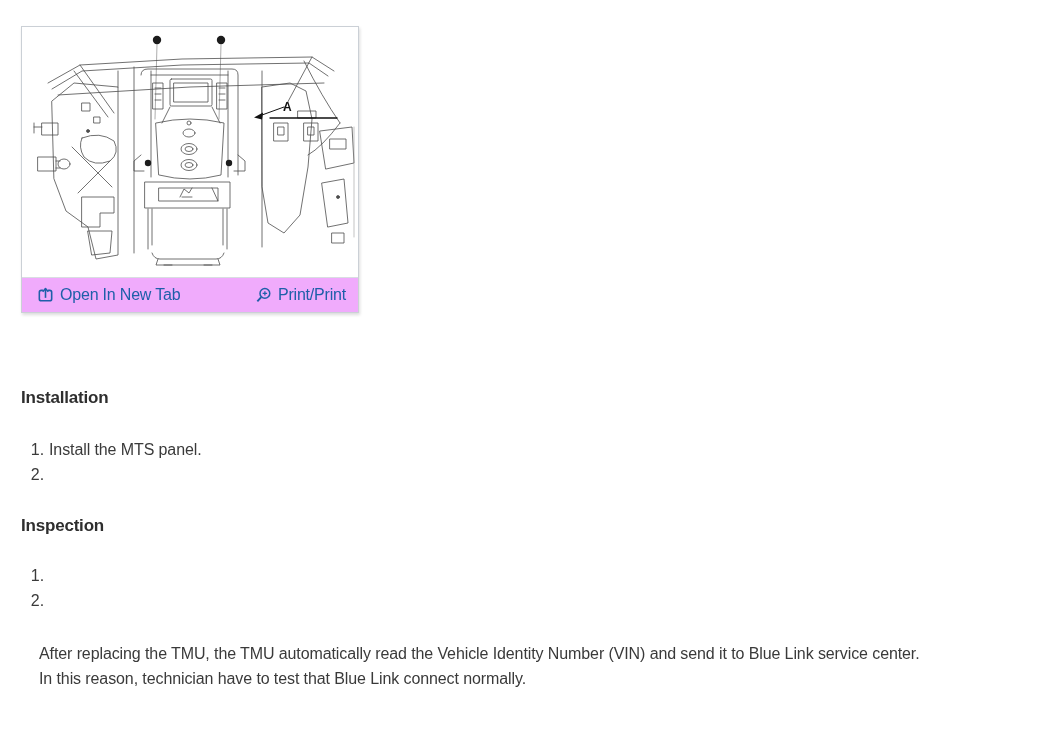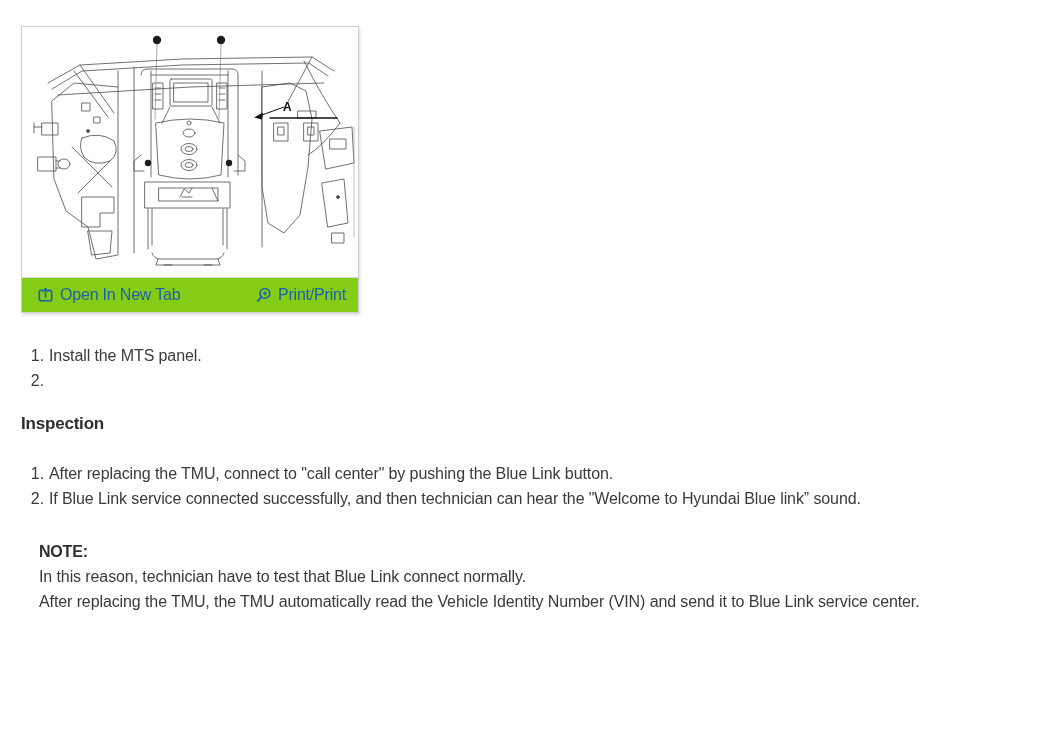--- a/index.html
+++ b/index.html
@@ -11,38 +11,38 @@
   .page{padding:26px 20px 0 21px;box-sizing:border-box;}
 
   
   .figure-panel{
     width:336px;background:#fff;border:1px solid #cbd0d6;
     box-shadow:1px 2px 3px rgba(0,0,0,.14);
   }
   .figure-image{width:336px;height:250px;position:relative;background:#fff;}
   .figure-image svg{display:block;}
   .figure-toolbar{
-    height:35px;background:#84cc16;border-top:1px solid #d9dde2;
+    height:35px;background:#f0abfc;border-top:1px solid #d9dde2;
     display:flex;align-items:center;justify-content:space-between;
     padding:0 12px 0 15px;box-sizing:border-box;
   }
   .tool-link{
     display:inline-flex;align-items:center;gap:6px;
     color:#1e5fa9;font-size:16px;letter-spacing:-0.2px;
     text-decoration:none;cursor:pointer;white-space:nowrap;
   }
   .tool-link svg{flex:none;}
 
   
   .section-heading{
     font-size:17px;font-weight:bold;color:#2e2e2e;
     letter-spacing:-0.2px;line-height:18px;margin:0;
   }
   .heading-installation{margin-top:76px;}
-  .heading-inspection{margin-top:22px;}
+  .heading-inspection{margin-top:30px;}
   .num-list{margin:30px 0 0 6px;}
   .num-list.tight{margin-top:28px;}
   .num-item{display:flex;font-size:16px;line-height:25px;letter-spacing:-0.1px;white-space:nowrap;}
   .num-marker{flex:none;width:17px;text-align:right;margin-right:5px;}
   .note-block{margin:28px 0 0 18px;}
   .note-label{font-size:16px;font-weight:bold;color:#2e2e2e;line-height:25px;letter-spacing:-0.2px;}
   .note-line{font-size:16px;line-height:25px;letter-spacing:-0.1px;white-space:nowrap;}
 </style>
 </head>
 <body>
@@ -149,41 +149,39 @@
         <svg width="17" height="17" viewBox="0 0 16 16">
           <circle cx="9.3" cy="6" r="4.6" fill="none" stroke="#1e5fa9" stroke-width="1.4"></circle>
           <path d="M9.3,3.9 V8.1 M7.2,6 H11.4" fill="none" stroke="#1e5fa9" stroke-width="1.2"></path>
           <path d="M5.9,9.5 L2.2,13.6" fill="none" stroke="#1e5fa9" stroke-width="1.8"></path>
         </svg>
         <span>Print/Print</span>
       </a>
     </div>
   </div>
 
+  <h2 class="section-heading heading-installation">Installation</h2>
   <div class="num-list">
     <div class="num-item">
       <span class="num-marker">1.</span>
       <span>Install the MTS panel.</span>
     </div>
     <div class="num-item">
       <span class="num-marker">2.</span>
     </div>
   </div>
 
   <h2 class="section-heading heading-inspection">Inspection</h2>
   <div class="num-list tight">
     <div class="num-item">
       <span class="num-marker">1.</span>
-      <span>After replacing the TMU, connect to "call center" by pushing the Blue Link button.</span>
     </div>
     <div class="num-item">
       <span class="num-marker">2.</span>
-      <span>If Blue Link service connected successfully, and then technician can hear the "Welcome to Hyundai Blue link” sound.</span>
     </div>
   </div>
 
   <div class="note-block">
-    <div class="note-label">NOTE:</div>
+    <div class="note-line">After replacing the TMU, the TMU automatically read the Vehicle Identity Number (VIN) and send it to Blue Link service center.</div>
     <div class="note-line">In this reason, technician have to test that Blue Link connect normally.</div>
-    <div class="note-line">After replacing the TMU, the TMU automatically read the Vehicle Identity Number (VIN) and send it to Blue Link service center.</div>
   </div>
 
 </div>
 
 </body></html>

